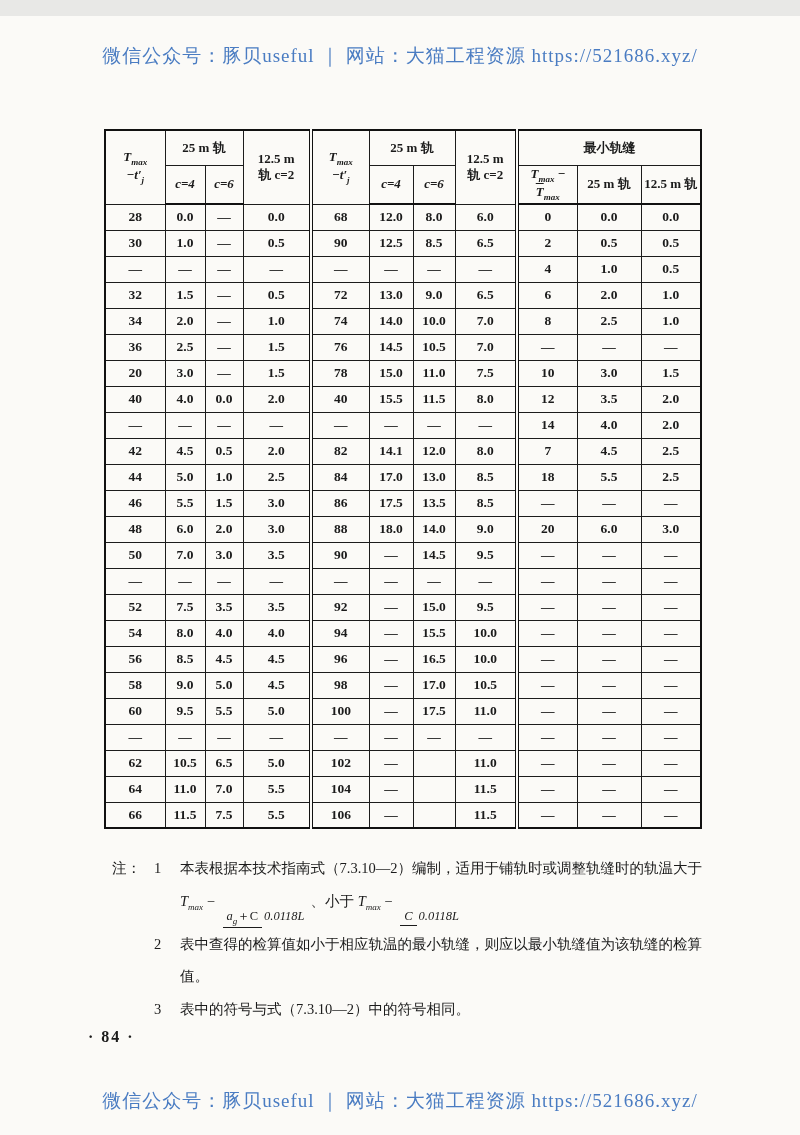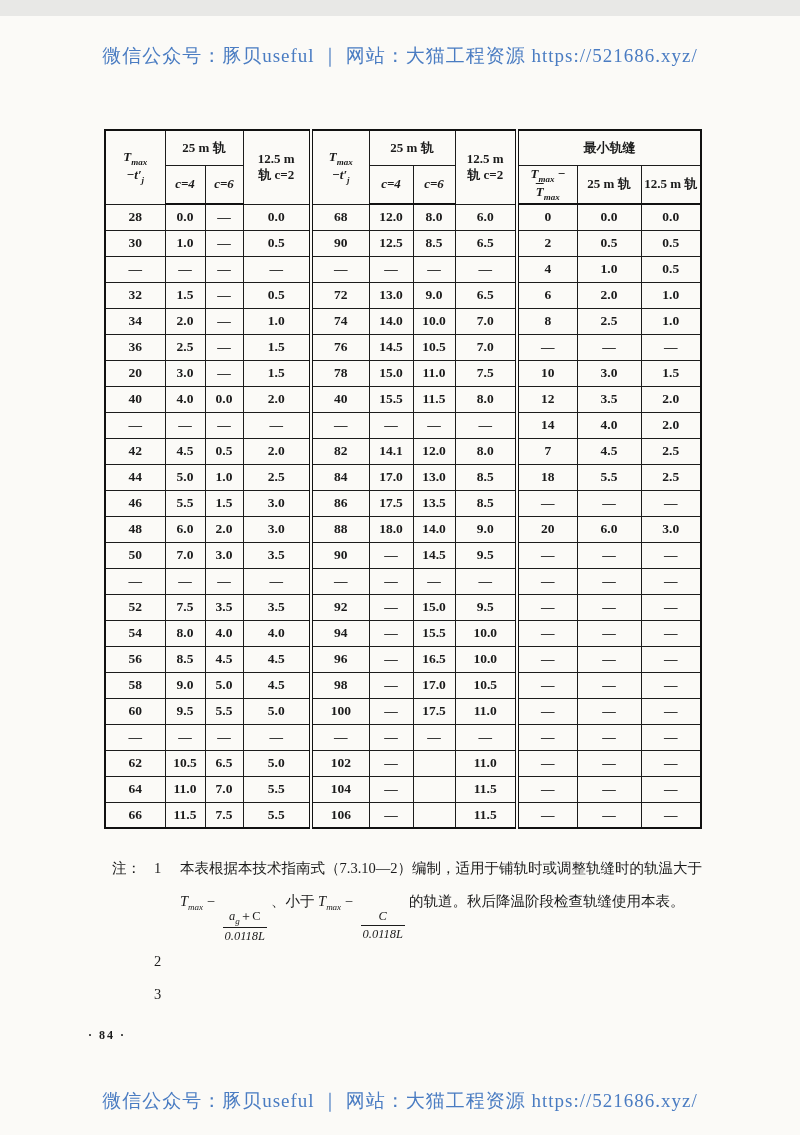--- a/index.html
+++ b/index.html
@@ -40,28 +40,28 @@
   .ovl { text-decoration:overline; }
   .notes {
     position:absolute; top:836px; left:112px; width:592px;
     font-size:14.5px; line-height:2.25;
   }
   .note { display:flex; align-items:flex-start; }
   .note-label { width:42px; flex:none; }
   .note-num { width:26px; flex:none; }
   .note-body { flex:1; }
   .frac {
-    display:inline-flex; flex-direction:column; vertical-align:-14px;
-    text-align:center; margin:0 4px; font-size:12.5px; line-height:1.4;
+    display:inline-flex; vertical-align:-14px;
+    text-align:right; margin:0 4px; font-size:12.5px; line-height:1.4;
   }
   .frac .num { border-bottom:1.5px solid #1b1b1b; padding:0 4px; }
   .frac .den { padding:0 2px; }
   .page-num {
     position:absolute; top:1012px; left:88px;
-    font-size:12px; font-weight:bold; letter-spacing:2px;
+    font-size:16px; font-weight:bold; letter-spacing:2px;
   }
 </style>
 </head>
 <body>
 
 <div class="page">
 
   <div class="wm top">微信公众号：豚贝useful ｜ 网站：大猫工程资源 https://521686.xyz/</div>
 
 
@@ -446,30 +446,32 @@
       <span class="note-num">1</span>
       <span class="note-body">
         <span>本表根据本技术指南式（7.3.10—2）编制，适用于铺轨时或调整轨缝时的轨温大于</span>
         <span class="math">T</span><sub>max</sub><span> − </span><span class="frac">
             <span class="num"><span class="math">a</span><sub>g</sub><span>＋C</span></span>
             <span class="den math">0.0118L</span>
           </span><span>、小于</span>
         <span class="math">T</span><sub>max</sub><span> − </span><span class="frac">
             <span class="num math">C</span>
             <span class="den math">0.0118L</span>
-          </span><span>的轨道。秋后降温阶段检查轨缝使用本表。</span>
+          </span>
       </span>
     </div>
     <div class="note">
       <span class="note-label"></span>
       <span class="note-num">2</span>
+      <span class="note-body">表中查得的检算值如小于相应轨温的最小轨缝，则应以最小轨缝值为该轨缝的检算值。</span>
     </div>
     <div class="note">
       <span class="note-label"></span>
       <span class="note-num">3</span>
+      <span class="note-body">表中的符号与式（7.3.10—2）中的符号相同。</span>
     </div>
   </div>
 
   <div class="page-num">· 84 ·</div>
 
   <div class="wm bottom">微信公众号：豚贝useful ｜ 网站：大猫工程资源 https://521686.xyz/</div>
 
 </div>
 
 </body></html>

